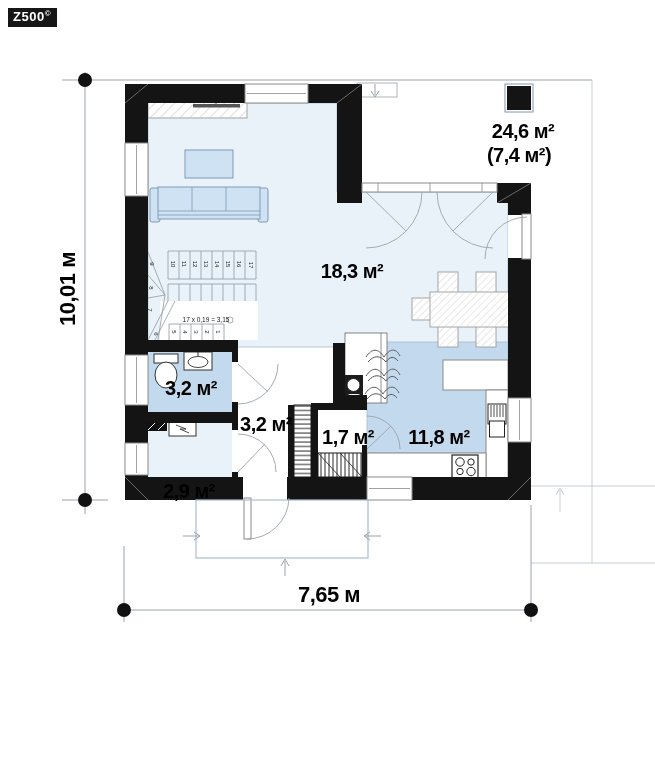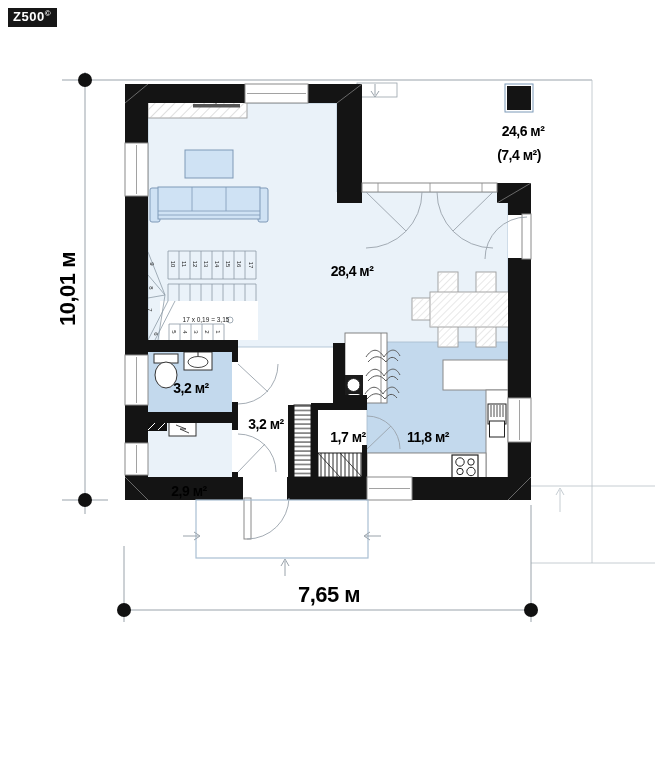--- a/index.html
+++ b/index.html
@@ -12,21 +12,21 @@
   .thin{stroke:#9aa3ab;stroke-width:1;fill:none;}
   .thinner{stroke:#b8c0c7;stroke-width:0.8;fill:none;}
   .arc{stroke:#9aa3ab;stroke-width:0.9;fill:none;}
   .stair{stroke:#8d9aa6;stroke-width:0.8;fill:none;}
   .furn{fill:var(--furniture);stroke:var(--furniture-border);stroke-width:1;}
   .furnline{stroke:var(--furniture-border);stroke-width:0.8;fill:none;}
   .hatchbox{fill:#fff;stroke:#9a9a9a;stroke-width:0.9;}
   .dimdot{fill:#111;}
   .cornermark{stroke:#fff;stroke-width:0.8;opacity:0.45;}
   .room-label{position:absolute;transform:translate(-50%,-50%);font-weight:bold;color:#000;
-              white-space:nowrap;letter-spacing:-0.5px;font-size:14px;}
+              white-space:nowrap;letter-spacing:-0.5px;font-size:20px;}
   .dim-label{position:absolute;transform:translate(-50%,-50%);font-weight:bold;color:#000;
              white-space:nowrap;font-size:22px;letter-spacing:-0.5px;}
   .dim-label.vert{transform:translate(-50%,-50%) rotate(-90deg);}
   .stair-num{position:absolute;font-size:6px;color:#222;transform:translate(-50%,-50%) rotate(90deg);
              font-weight:normal;}
   .stair-formula{position:absolute;transform:translate(-50%,-50%);font-size:6.5px;color:#222;white-space:nowrap;}
   #watermark{position:absolute;left:8px;top:8px;background:#161616;color:#fff;
              font-weight:bold;font-size:13px;padding:1px 6px 3px 5px;letter-spacing:0.5px;}
   #watermark sup{font-size:8px;}
 </style>
@@ -359,26 +359,26 @@
     <circle cx="531" cy="610" r="7" class="dimdot"></circle>
   </g>
 </svg>
 
 <div id="watermark">
   <span>Z500</span><sup>©</sup>
 </div>
 
 <div class="room-label" style="left:523px;top:131px;">24,6 м²</div>
 <div class="room-label" style="left:519px;top:155px;">(7,4 м²)</div>
-<div class="room-label" style="left:352px;top:271px;">28,4 м²</div>
+<div class="room-label" style="left:352px;top:271px;">18,3 м²</div>
 <div class="room-label" style="left:191px;top:388px;">3,2 м²</div>
 <div class="room-label" style="left:266px;top:424px;">3,2 м²</div>
 <div class="room-label" style="left:189px;top:451px;margin-top:40px;">2,9 м²</div>
 <div class="room-label" style="left:348px;top:437px;">1,7 м²</div>
-<div class="room-label" style="left:428px;top:437px;">11,8 м²</div>
+<div class="room-label" style="left:439px;top:437px;">11,8 м²</div>
 
 <div class="dim-label vert" style="left:68px;top:289px;">10,01 м</div>
 <div class="dim-label" style="left:329px;top:595px;">7,65 м</div>
 
 <div class="stair-formula" style="left:206px;top:319px;">17 x 0,19 = 3,15</div>
 <span class="stair-num" style="left:218px;top:332px;">1</span>
 <span class="stair-num" style="left:207px;top:332px;">2</span>
 <span class="stair-num" style="left:196px;top:332px;">3</span>
 <span class="stair-num" style="left:185px;top:332px;">4</span>
 <span class="stair-num" style="left:174px;top:332px;">5</span>

